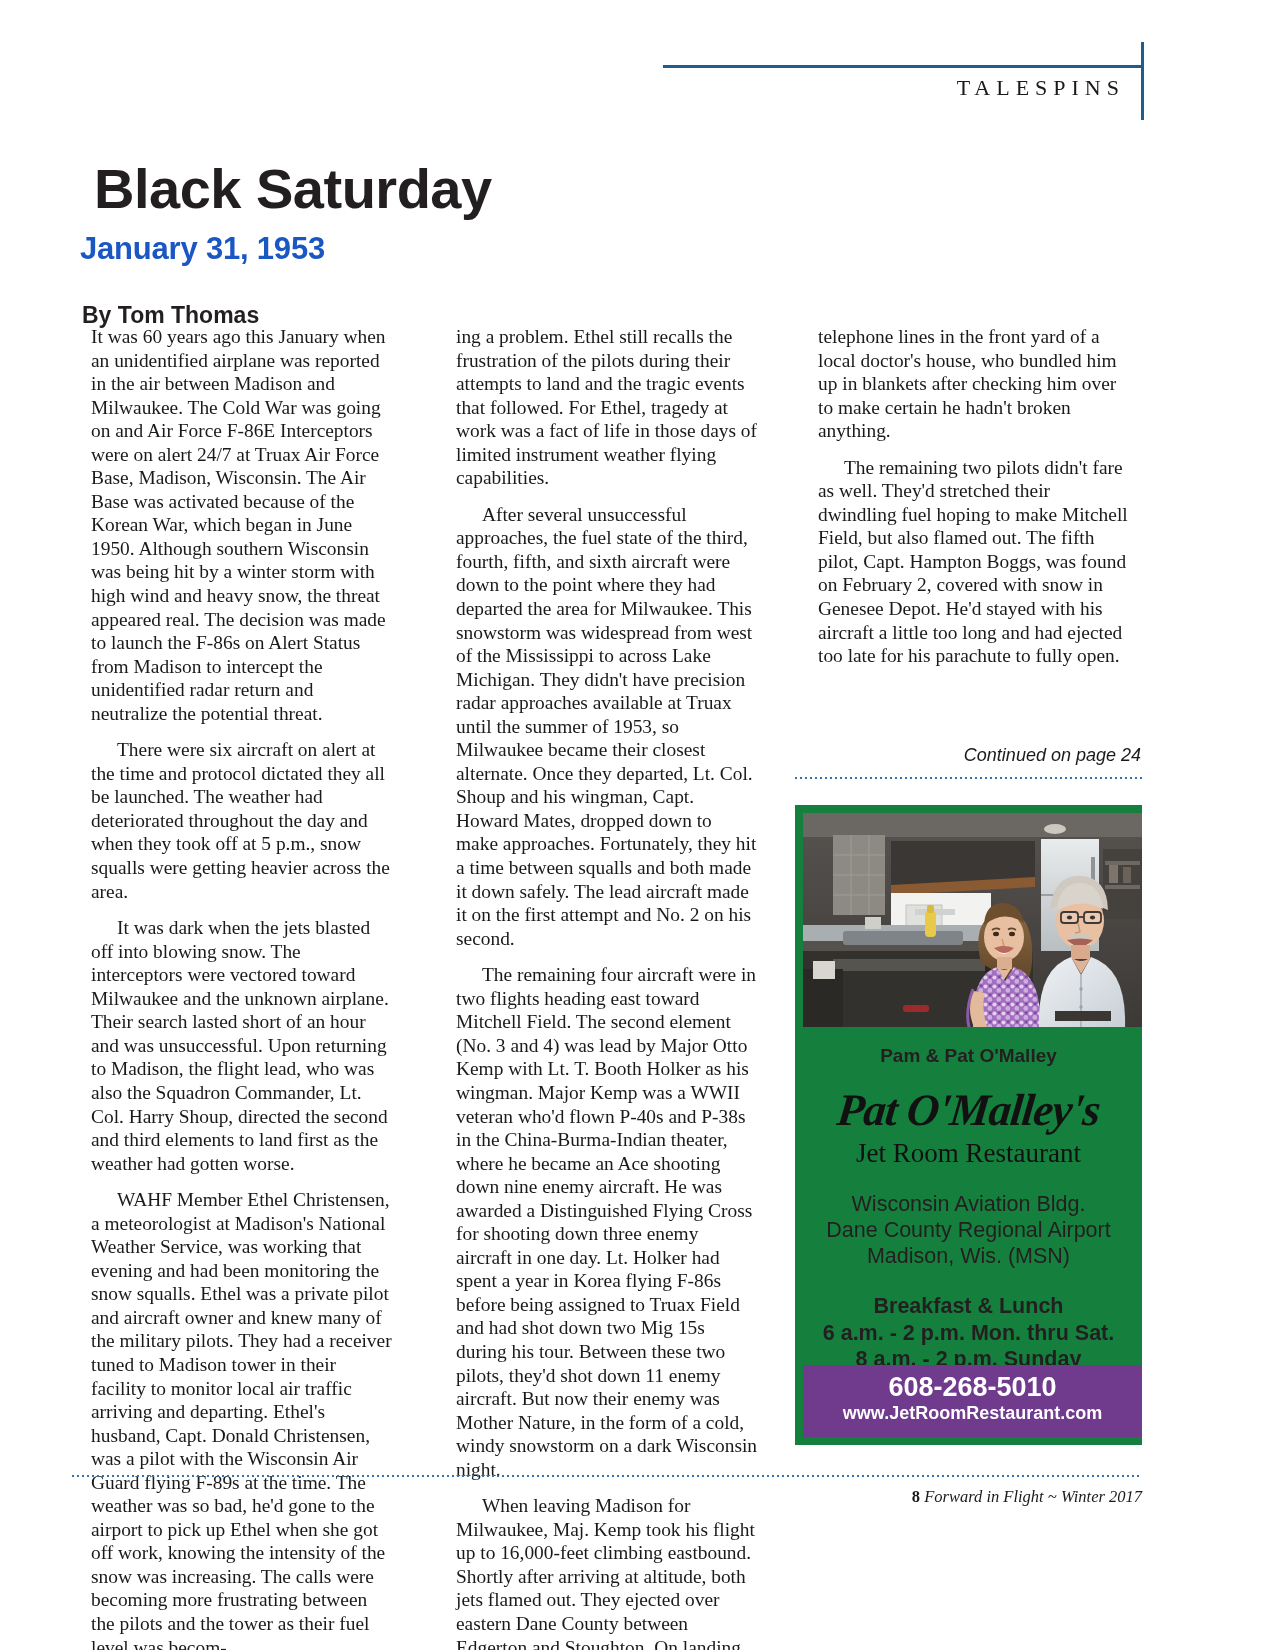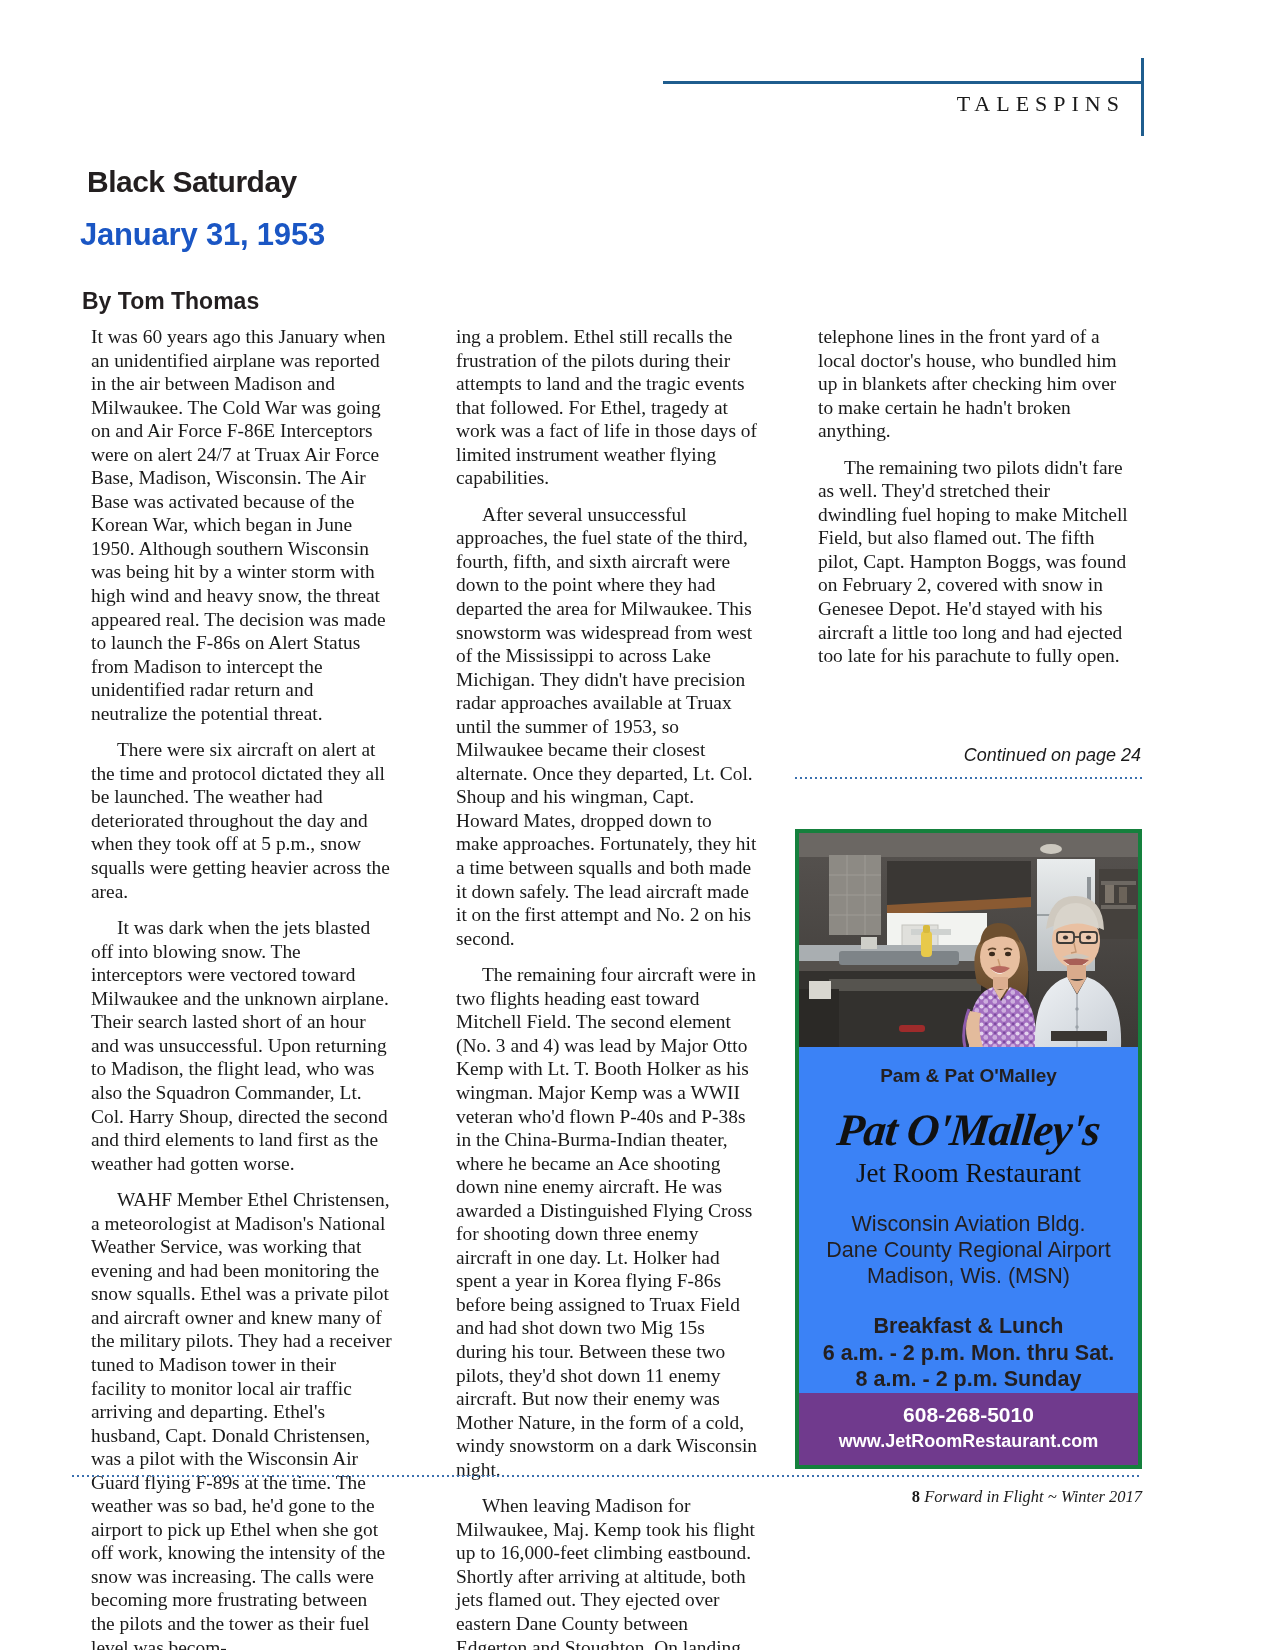--- a/index.html
+++ b/index.html
@@ -8,21 +8,21 @@
     width:1275px; height:1650px;
     background:#ffffff;
     font-family:"Liberation Serif", serif;
     position:relative;
     overflow:hidden;
   }
 
   
   .page-header {
     position:absolute;
-    left:0; top:16px; width:1275px; height:140px;
+    left:0; top:0; width:1275px; height:140px;
   }
   .header-rule {
     position:absolute;
     left:663px; top:65px; width:478px; height:3px;
     background:#1f5d8e;
   }
   .header-vrule {
     position:absolute;
     left:1141px; top:42px; width:3px; height:78px;
     background:#1f5d8e;
@@ -35,24 +35,24 @@
     font-size:22px;
     letter-spacing:6px;
     color:#1a1a1a;
   }
 
   
   .title-block { position:absolute; left:78px; top:148px; width:600px; }
   .article-title {
     font-family:"Liberation Sans", sans-serif;
     font-weight:bold;
-    font-size:30px;
+    font-size:56px;
     line-height:50px;
     color:#231f20;
-    margin:9px;
+    margin:16px;
     letter-spacing:-0.5px;
   }
   .article-date {
     font-family:"Liberation Sans", sans-serif;
     font-weight:bold;
     font-size:31px;
     line-height:38px;
     color:#1a56c4;
     margin:4px 0 0 2px;
     letter-spacing:-0.2px;
@@ -103,23 +103,22 @@
     background-image:linear-gradient(to right,#3a6fae 0 2px, transparent 2px 5px);
     background-size:5px 2px;
     background-repeat:repeat-x;
   }
 
   
   .ad {
     position:absolute;
     left:795px; top:805px;
     width:347px; height:640px;
-    border:4px solid #15803d;
-    background:#3b82f6;
-    margin-top:24px;
+    border:8px solid #15803d;
+    background:#15803d;
   }
   .ad-photo {
     position:relative;
     width:339px; height:214px;
     overflow:hidden;
     background:#4a4a4a;
   }
   .ad-photo svg { display:block; }
   .ad-body {
     padding:12px 10px 0 10px;
@@ -170,21 +169,21 @@
     left:0; bottom:0;
     width:339px; height:72px;
     background:#703A8D;
     color:#ffffff;
     text-align:center;
     padding-top:9px;
   }
   .ad-phone {
     font-family:"Liberation Sans", sans-serif;
     font-weight:bold;
-    font-size:21px;
+    font-size:27px;
     line-height:26px;
   }
   .ad-web {
     font-family:"Liberation Sans", sans-serif;
     font-weight:bold;
     font-size:18px;
     line-height:27px;
   }
 
   

